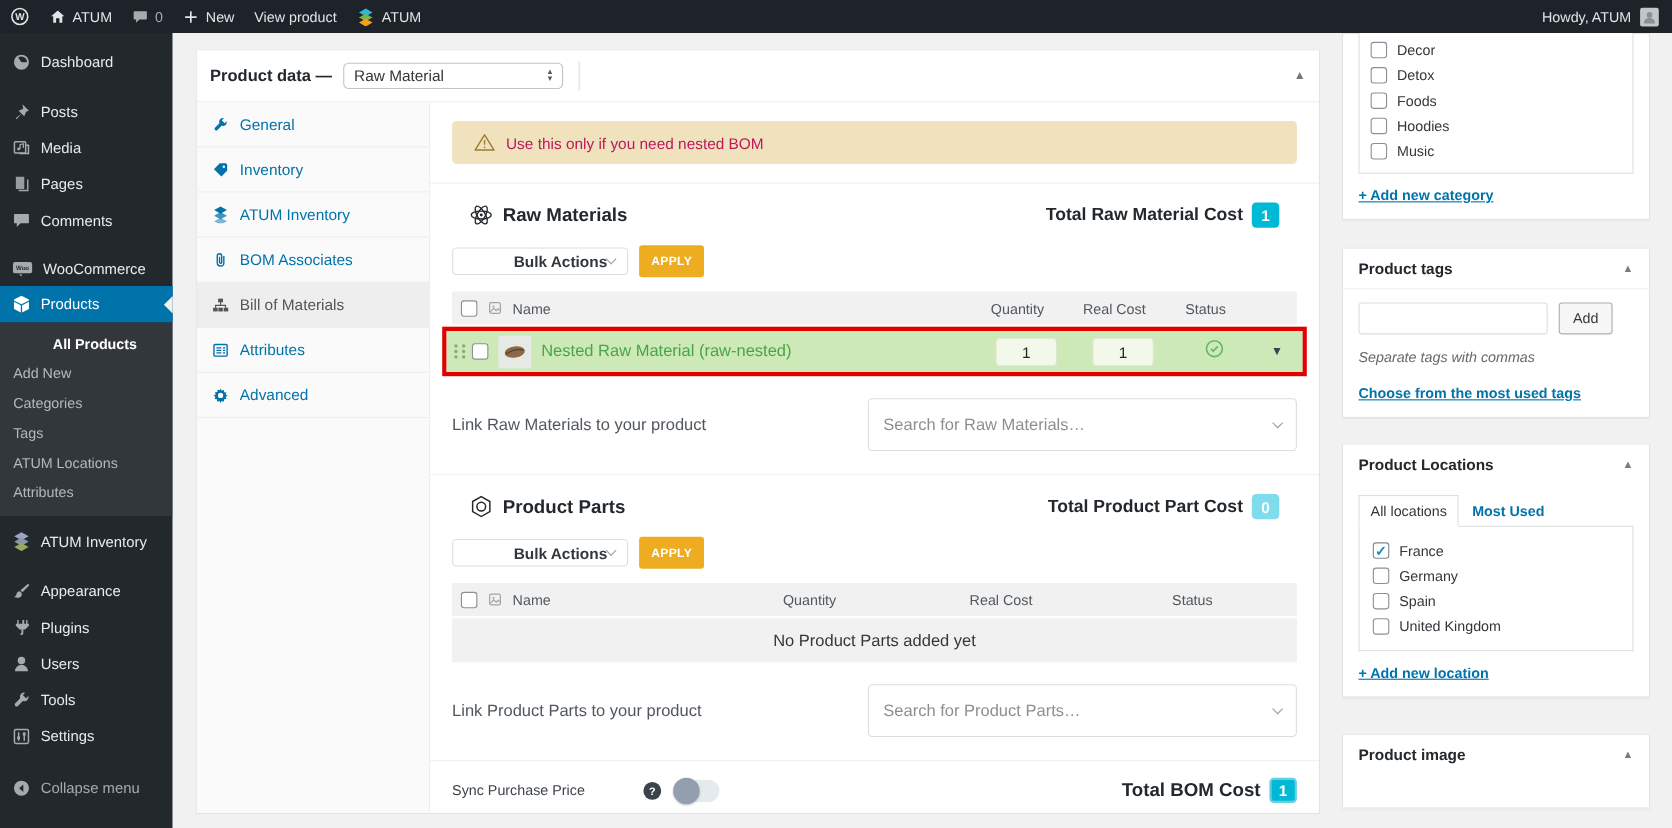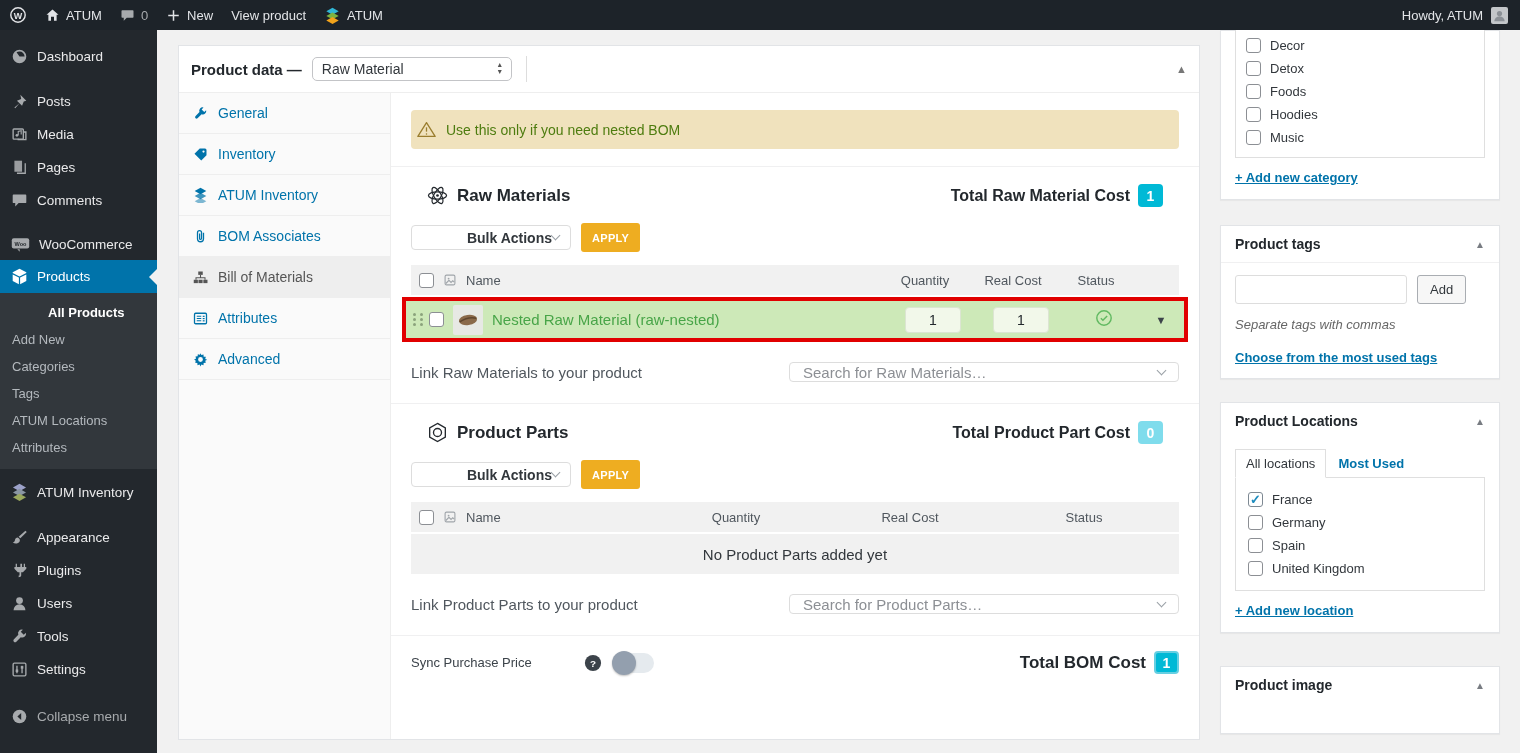--- a/index.html
+++ b/index.html
@@ -41,21 +41,21 @@
 
   .panel-body { display:flex; flex:1; min-height:0; }
   .tabs { width:212px; background:#fafafa; border-right:1px solid #eee; flex-shrink:0; }
   .tab { display:flex; align-items:center; gap:10px; padding:12px 14px; font-size:14px; color:#0073aa; border-bottom:1px solid #eee; cursor:pointer; }
   .tab svg { color:#0073aa; flex-shrink:0; }
   .tab.active { background:#eee; color:#555; }
   .tab.active svg { color:#555; }
 
   .tab-content { flex:1; padding:17px 20px 0; min-width:0; }
 
-  .warning-box { background:#f0e2bd; border-radius:4px; padding:11px 6px; display:flex; align-items:center; gap:10px; font-size:14px; color:#4d7c0f; }
+  .warning-box { background:#f0e2bd; border-radius:4px; padding:11px 20px; display:flex; align-items:center; gap:10px; font-size:14px; color:#be185d; }
   .content-divider { border-top:1px solid #f0f0f1; margin:17px -20px; }
 
   .section-head { display:flex; align-items:center; margin:0 16px 16px; }
   .section-title { display:flex; align-items:center; gap:9px; font-size:17px; font-weight:bold; color:#23282d; }
   .section-total { margin-left:auto; display:flex; align-items:center; gap:8px; font-size:16px; font-weight:bold; color:#23282d; }
   .badge { min-width:25px; height:23px; border-radius:4px; background:#00b9d6; color:#fff; font-size:14px; font-weight:bold; display:inline-flex; align-items:center; justify-content:center; padding:0 6px; }
   .badge.light { background:#7fdcec; }
   .badge.bordered { border:2px solid #66cfe2; }
 
   .bulk-row { display:flex; align-items:center; gap:10px; margin-bottom:13px; }
@@ -78,21 +78,21 @@
   .bom-row { background:#cde9b8; height:37px; display:flex; align-items:center; padding:0 5px; }
   .drag-handle { width:14px; display:grid; grid-template-columns:4px 4px; gap:2px 3px; justify-content:center; margin-right:4px; cursor:grab; }
   .drag-handle i { width:3px; height:3px; border-radius:50%; background:#8ba37c; }
   .thumb { width:30px; height:30px; background:#e7e9e4; border-radius:2px; margin:0 9px; display:flex; align-items:center; justify-content:center; }
   .row-name { font-size:15px; color:#48a548; }
   .mini-input { width:56px; height:26px; background:#f2f8ea; border:1px solid #dce5d2; border-radius:4px; display:inline-flex; align-items:center; justify-content:center; font-size:14px; color:#23282d; margin:0 auto; }
   .caret-btn { color:#3c434a; font-size:11px; cursor:pointer; }
 
   .link-row { display:flex; align-items:center; margin:20px 0 21px; }
   .link-label { font-size:15px; color:#50575e; }
-  .search-select { margin-left:auto; width:390px; height:20px; border:1px solid #ddd; border-radius:4px; background:#fff; display:flex; align-items:center; justify-content:space-between; padding:0 13px; font-size:15px; color:#8c8f94; cursor:pointer; }
+  .search-select { margin-left:auto; width:390px; height:48px; border:1px solid #ddd; border-radius:4px; background:#fff; display:flex; align-items:center; justify-content:space-between; padding:0 13px; font-size:15px; color:#8c8f94; cursor:pointer; }
 
   
   .cols-parts .col-name { width:230px; }
   .cols-parts .col-flex { flex:1; text-align:center; }
   .empty-row { background:#f1f1f1; height:40px; margin-top:2px; display:flex; align-items:center; justify-content:center; font-size:15px; color:#32373c; }
 
   .footer-row { display:flex; align-items:center; margin:15px 0; }
   .sync-label { font-size:13px; color:#3c434a; margin-right:52px; }
   .toggle { width:40px; height:20px; background:#e5eaee; border-radius:10px; position:relative; margin-left:12px; cursor:pointer; }
   .toggle .knob { position:absolute; left:-2px; top:-2px; width:24px; height:24px; border-radius:50%; background:#939fae; box-shadow:0 1px 2px rgba(0,0,0,.25); }

